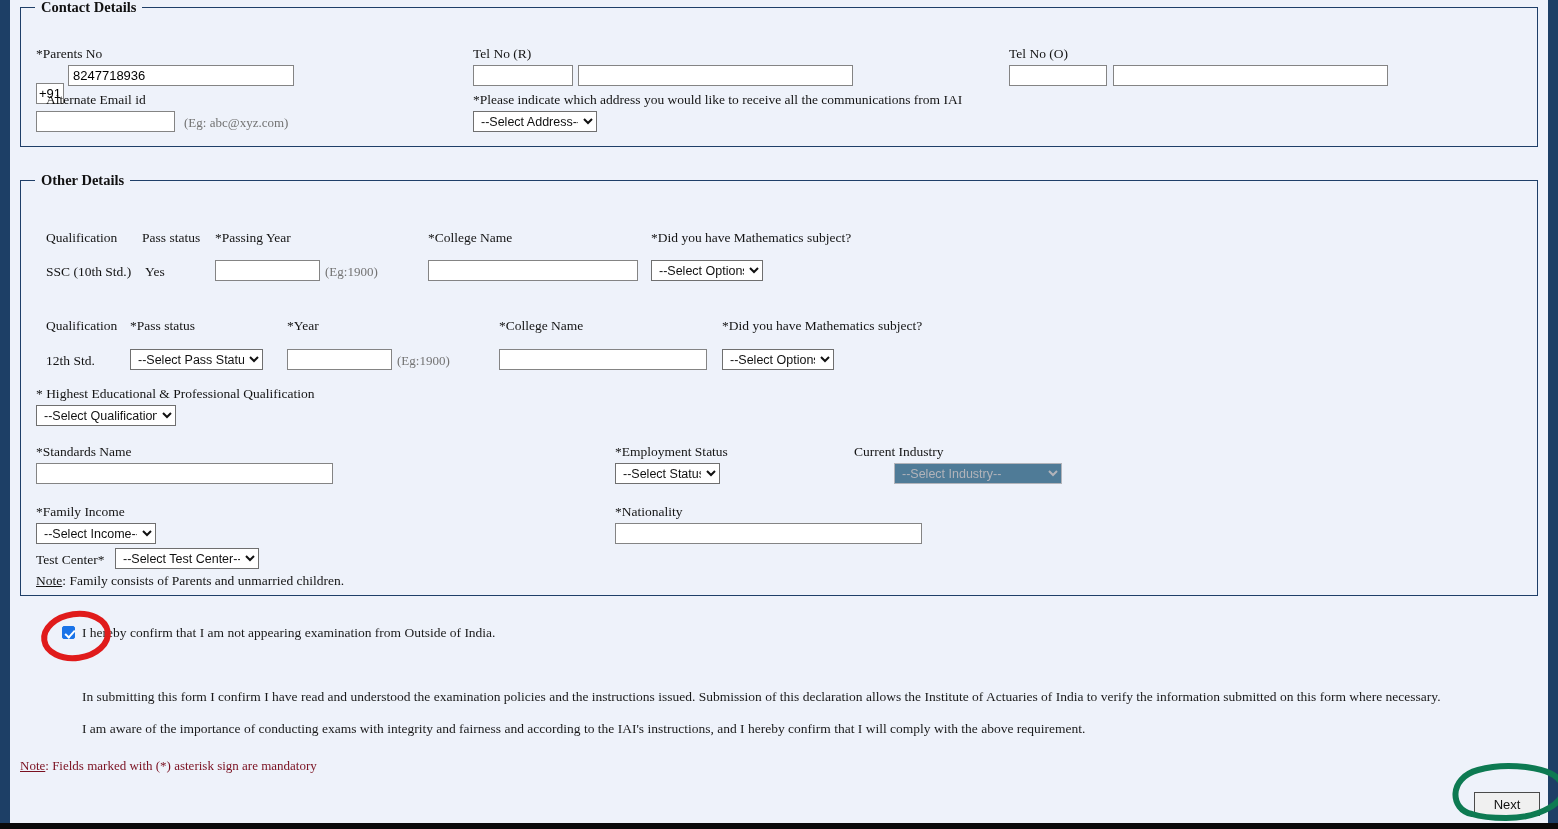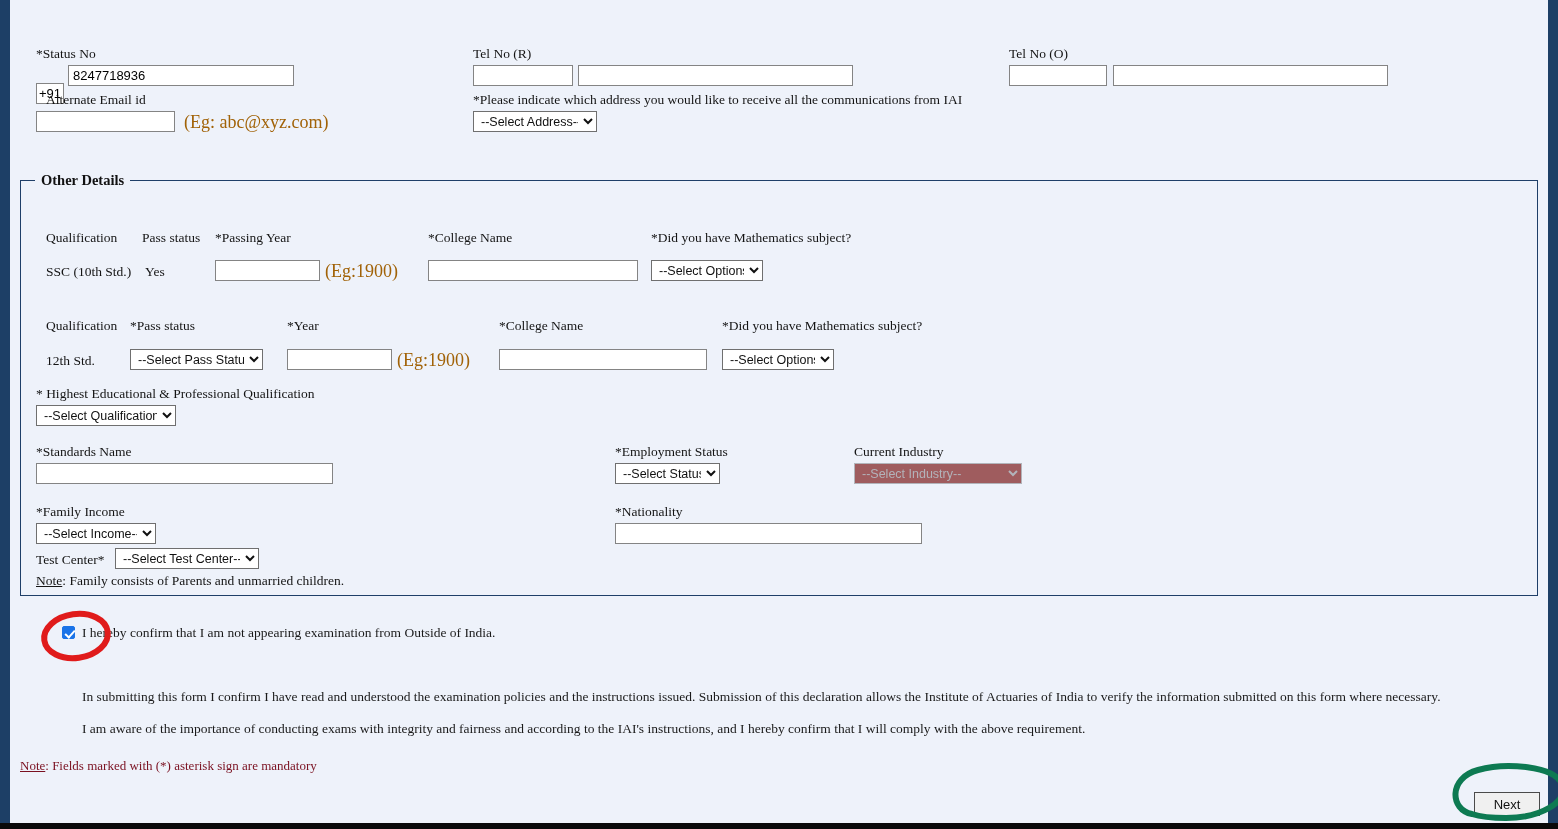--- a/index.html
+++ b/index.html
@@ -59,22 +59,22 @@
   .lbl {
     position: absolute;
     white-space: nowrap;
     color: #141414;
     font-size: 13.5px;
     line-height: 15px;
   }
   .hint {
     position: absolute;
     white-space: nowrap;
-    color: #a16207;
-    font-size: 18px;
+    color: #737373;
+    font-size: 13px;
     line-height: 15px;
   }
 
   input.txt {
     position: absolute;
     border: 1px solid #848484;
     background: #ffffff;
     font-family: "Liberation Sans", sans-serif;
     font-size: 13px;
     color: #000;
@@ -90,22 +90,23 @@
     background: #ffffff;
     font-family: "Liberation Sans", sans-serif;
     font-size: 12.5px;
     color: #111;
     height: 21px;
     padding: 0 2px 0 3px;
     outline: none;
   }
   select.sel:disabled {
     color: #9a9aa0;
-    background: #7f1d1d;
+    background: #0c4a6e;
     border-color: #9a9aa0;
+    margin-left: 40px;
   }
 
   .plaintext {
     position: absolute;
     white-space: nowrap;
     font-size: 13.5px;
     color: #141414;
   }
   .chk {
     position: absolute;
@@ -160,22 +161,25 @@
 </head>
 <body>
 
 <div class="page">
 
   <div class="rail-left"></div>
   <div class="rail-right"></div>
 
   <div class="content">
 
-
-    <div class="lbl" style="left:26px; top:46px;">*Status No</div>
+    <fieldset class="fs" id="fs-contact" style="padding:0;margin:0;">
+      <div class="legend">Contact Details</div>
+    </fieldset>
+
+    <div class="lbl" style="left:26px; top:46px;">*Parents No</div>
     <input class="txt small" style="left: 26px; top: 83px; width: 28px;" value="+91">
     <input class="txt" style="left: 58px; top: 65px; width: 226px;" value="8247718936">
 
     <div class="lbl" style="left:26px; top:92px;margin-left:10px;">Alternate Email id</div>
     <input class="txt" style="left: 26px; top: 111px; width: 139px;" value="">
     <div class="hint" style="left:174px; top:115px;">(Eg: abc@xyz.com)</div>
 
     <div class="lbl" style="left:463px; top:46px;">Tel No (R)</div>
     <input class="txt small" style="left: 463px; top: 65px; width: 100px;" value="">
     <input class="txt" style="left: 568px; top: 65px; width: 275px;" value="">

